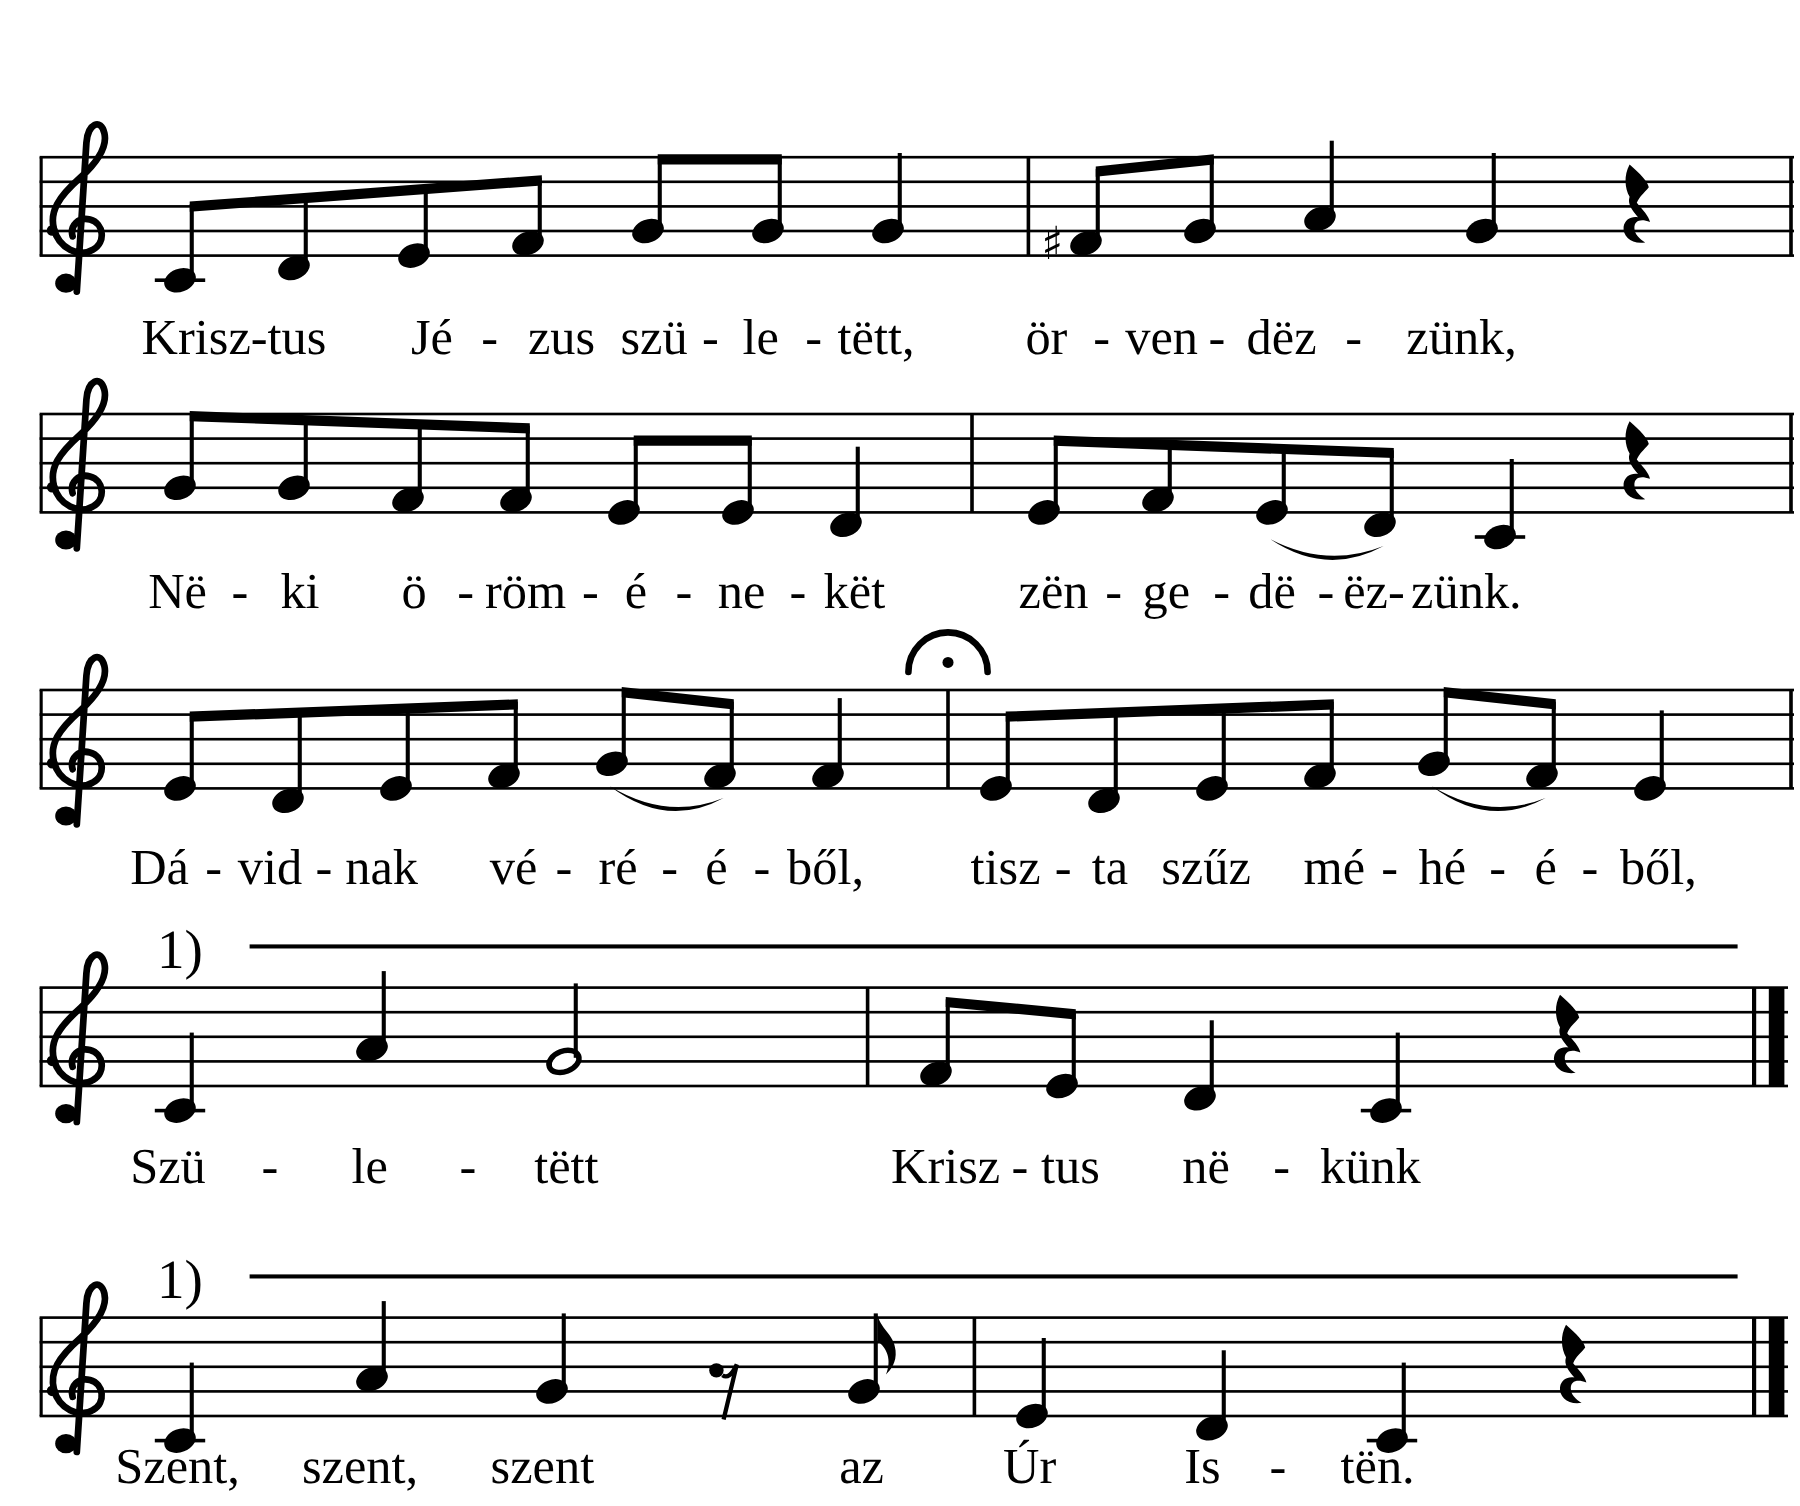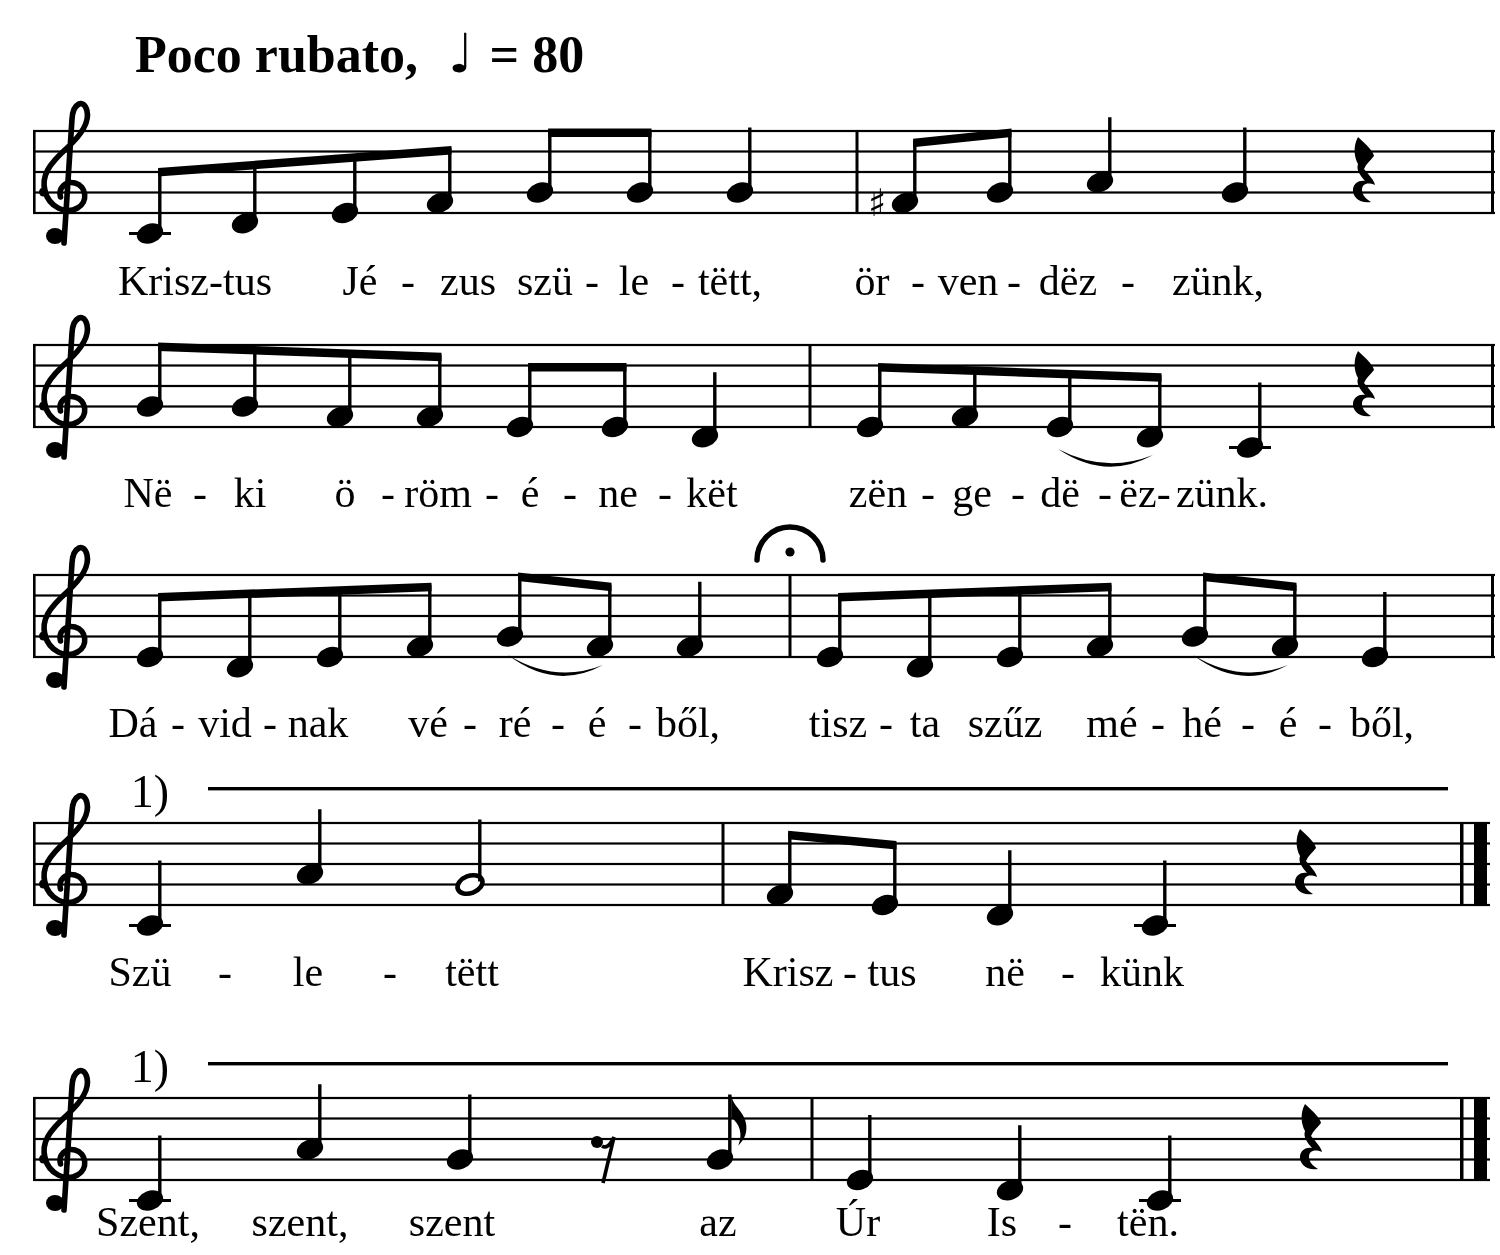--- a/index.html
+++ b/index.html
@@ -12,23 +12,20 @@
   svg{position:absolute;left:0;top:0;}
   svg text{fill:#000;}
   .lyr{font-family:"Liberation Serif","DejaVu Serif",serif;font-size:42px;}
   .volta{font-family:"Liberation Serif","DejaVu Serif",serif;font-size:46px;}
   .acc{font-family:"DejaVu Sans",sans-serif;font-size:38px;}
 </style>
 </head>
 <body>
 
 <div id="page">
-  <div id="title">
-    <span class="t">Poco rubato,</span><span class="g">♩</span><span class="e">= 80</span>
-  </div>
   <svg id="score" width="1500" height="1255" viewBox="0 0 1500 1255">
       <rect x="33" y="129.9" width="1462" height="2.2" fill="#000000"></rect>
       <rect x="33" y="150.4" width="1462" height="2.2" fill="#000000"></rect>
       <rect x="33" y="170.9" width="1462" height="2.2" fill="#000000"></rect>
       <rect x="33" y="191.4" width="1462" height="2.2" fill="#000000"></rect>
       <rect x="33" y="211.9" width="1462" height="2.2" fill="#000000"></rect>
       <rect x="33" y="131" width="2.6" height="82" fill="#000000"></rect>
       <rect x="855.5" y="131" width="3" height="82" fill="#000000"></rect>
       <rect x="1491" y="131" width="3" height="82" fill="#000000"></rect>
       <g transform="translate(62 131)">

